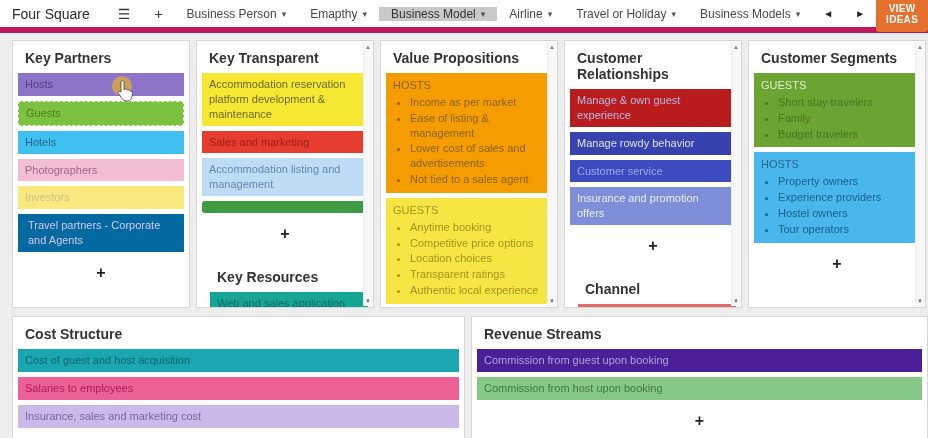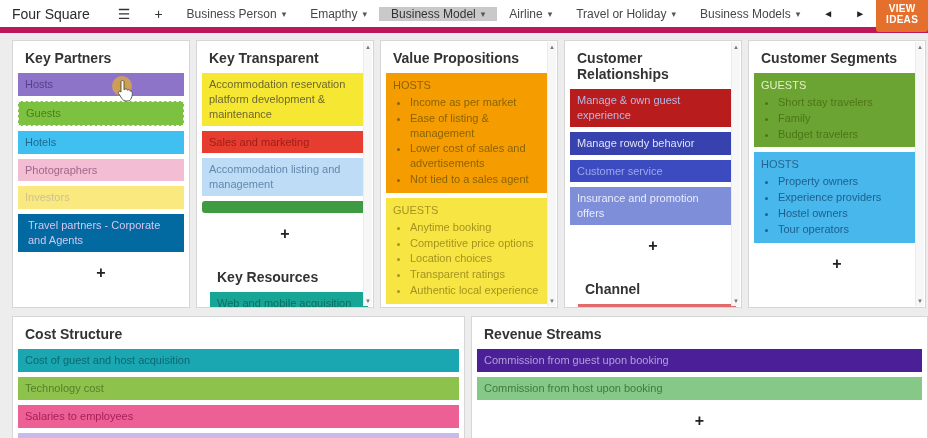--- a/index.html
+++ b/index.html
@@ -142,21 +142,21 @@
             <div class="note" style="background: rgb(246, 231, 51); color: rgb(110, 104, 44);">Accommodation reservation platform development &amp; maintenance</div>
             <div class="note" style="background: rgb(231, 60, 48); color: rgb(156, 29, 21);">Sales and marketing</div>
             <div class="note" style="background: rgb(190, 220, 246); color: rgb(98, 137, 175);">Accommodation listing and management</div>
             <div class="note sliver" style="background: rgb(63, 155, 66);"></div>
           </div>
         <div class="plus">+</div>
       </div>
       <div class="section">
         <h3>Key Resources</h3>
         <div class="notes">
-            <div class="note" style="background: rgb(23, 165, 149); color: rgb(13, 110, 98);">Web and mobile acquisition</div>
+            <div class="note" style="background: rgb(23, 165, 149); color: rgb(13, 110, 98);">Web and sales application</div>
           </div>
 
       </div>
       <div class="vscroll">
         <span class="sarr">▲</span>
         <span class="sarr">▼</span>
       </div>
     </section>
 
     <section class="panel">
@@ -246,21 +246,20 @@
     </section>
 
   </div>
 
   <div class="row bottom">
     <section class="panel wide">
       <div class="section">
         <h3>Cost Structure</h3>
         <div class="notes">
             <div class="note" style="background: rgb(27, 167, 178); color: rgb(12, 103, 110);">Cost of guest and host acquisition</div>
-            <div class="note" style="background: rgb(141, 194, 77); color: rgb(85, 128, 42);">Technology cost</div>
             <div class="note" style="background: rgb(236, 96, 150); color: rgb(168, 31, 88);">Salaries to employees</div>
             <div class="note" style="background: rgb(203, 186, 233); color: rgb(122, 100, 162);">Insurance, sales and marketing cost</div>
           </div>
       </div>
     </section>
     <section class="panel wide2">
       <div class="section">
         <h3>Revenue Streams</h3>
         <div class="notes">
             <div class="note" style="background: rgb(74, 31, 151); color: rgb(178, 160, 218);">Commission from guest upon booking</div>

